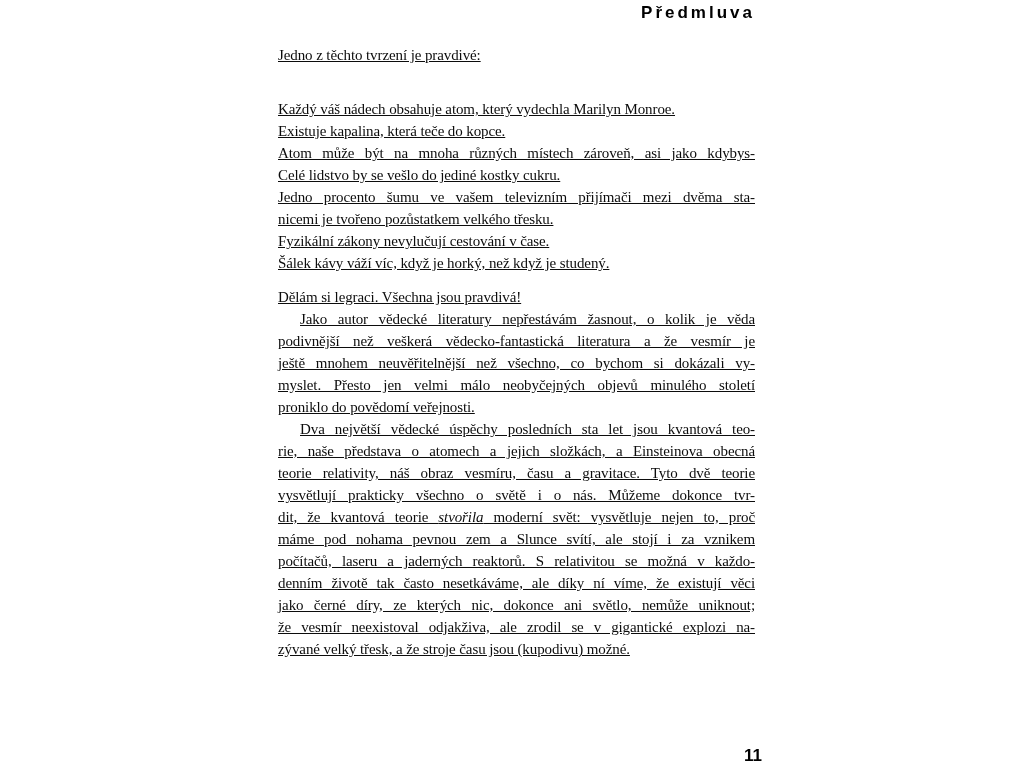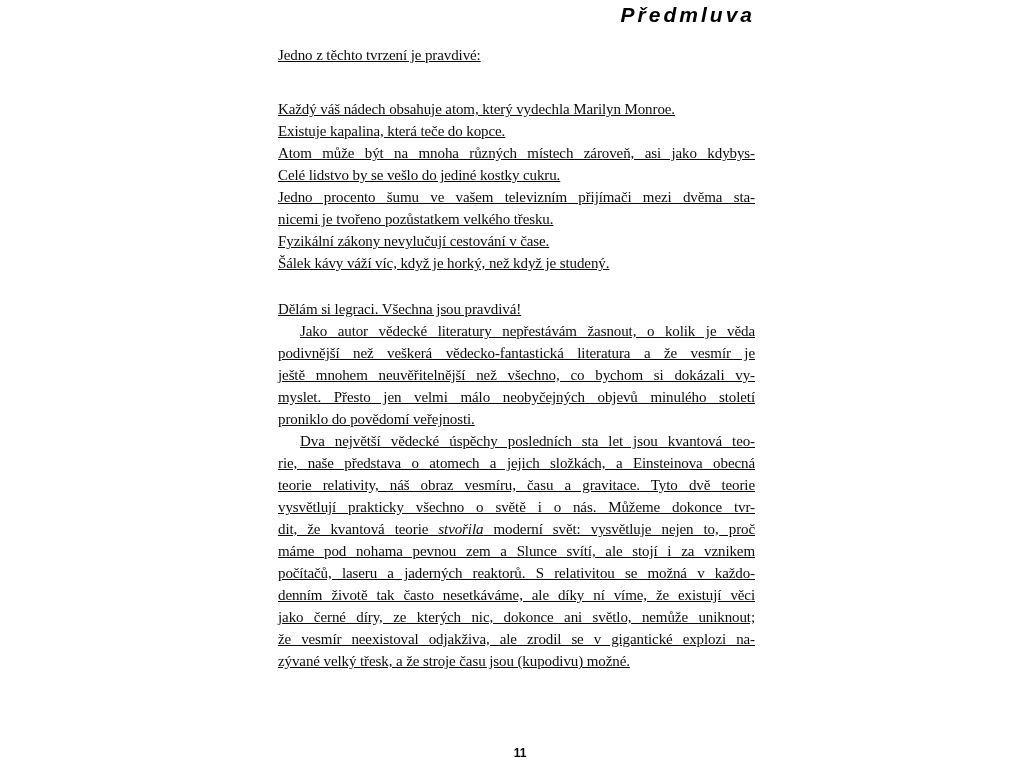--- a/index.html
+++ b/index.html
@@ -19,62 +19,61 @@
     background: #ffffff;
   }
   .running-header {
     position: absolute;
     top: 3px;
     left: 278px;
     width: 477px;
     text-align: right;
     font-family: "Liberation Sans", sans-serif;
     font-weight: 700;
-    font-size: 21px;
+    font-size: 17px;
     letter-spacing: 3px;
     color: #000000;
     white-space: nowrap;
-    font-style: italic;
   }
   .text-column {
     position: absolute;
     left: 278px;
     top: 44px;
     width: 477px;
     font-size: 15px;
     line-height: 22px;
     color: #0c0c0c;
   }
   .section { }
   .sec-claims { margin-top: 32px; }
-  .sec-paragraphs { margin-top: 24px; }
+  .sec-paragraphs { margin-top: 12px; }
   .line {
     white-space: pre-wrap;
     letter-spacing: -0.1px;
     text-decoration: underline;
   }
   .line.just {
     text-align: justify;
     text-align-last: justify;
   }
   .line.indent {
     padding-left: 22px;
   }
   .line em {
     font-style: italic;
   }
   .folio {
     position: absolute;
     top: 746px;
-    left: 284px;
+    left: 290px;
     width: 472px;
-    text-align: center;
+    text-align: right;
     font-family: "Liberation Sans", sans-serif;
     font-weight: 700;
-    font-size: 12px;
+    font-size: 17px;
     color: #000000;
   }
 </style>
 </head>
 <body>
 
 <div class="page">
 
   <div class="running-header">Předmluva</div>
 

